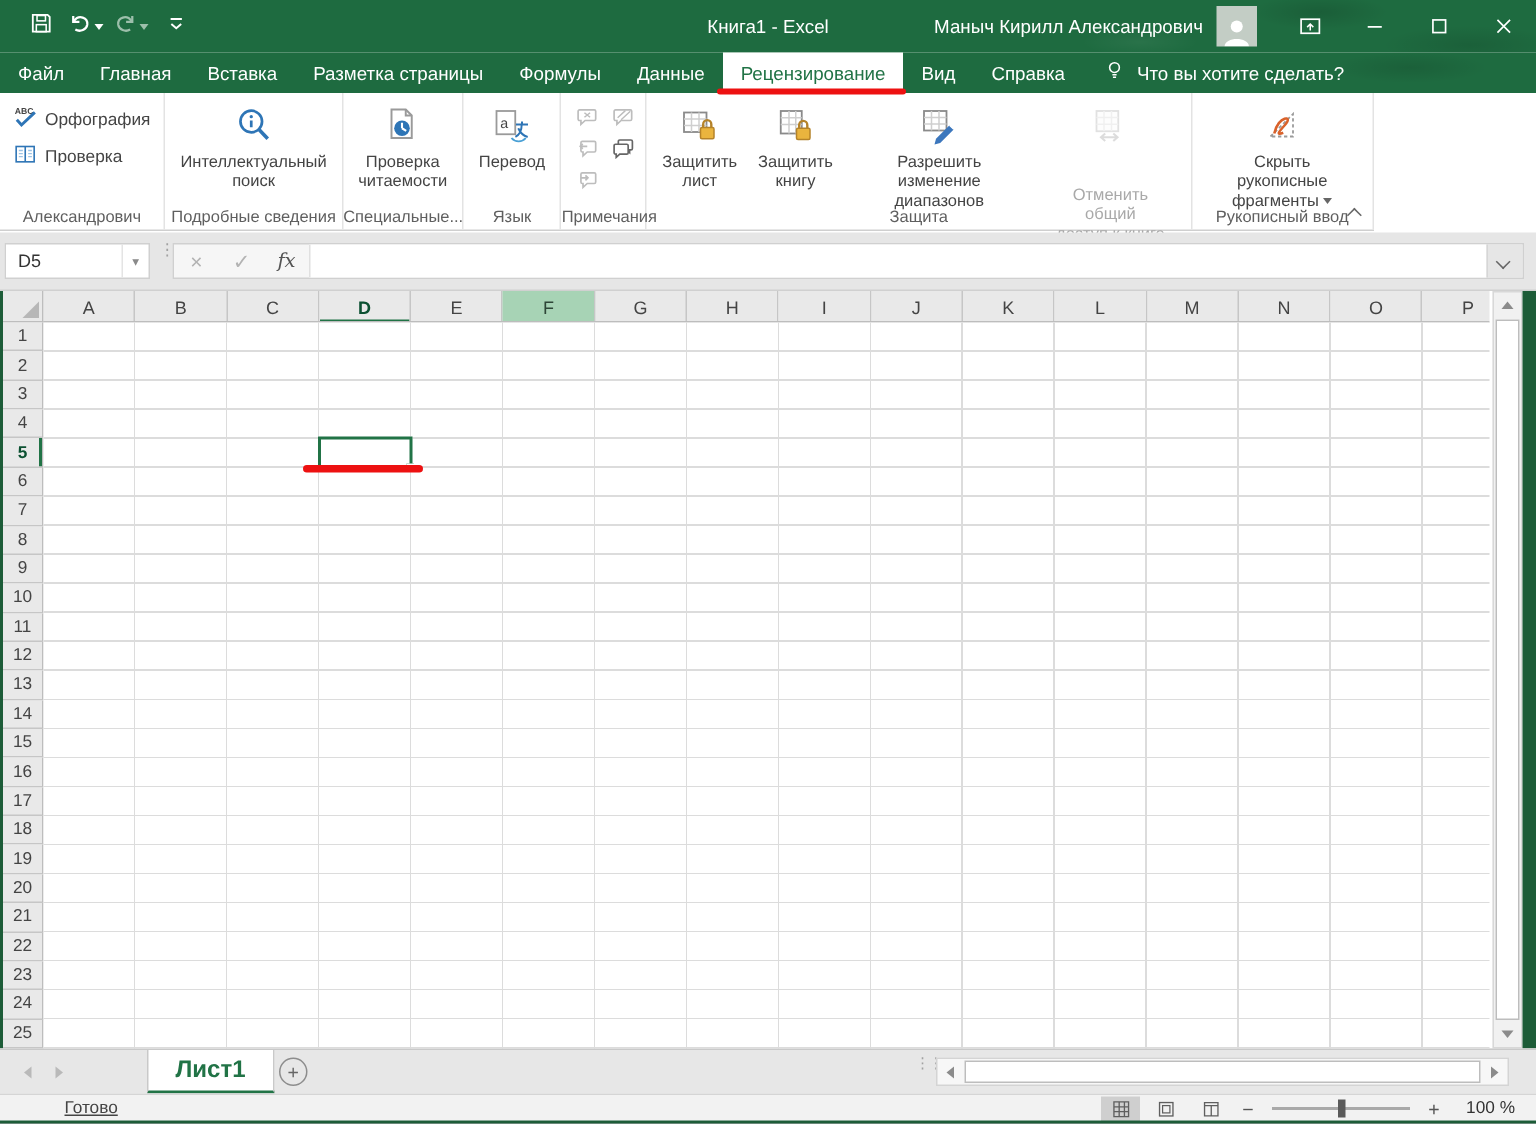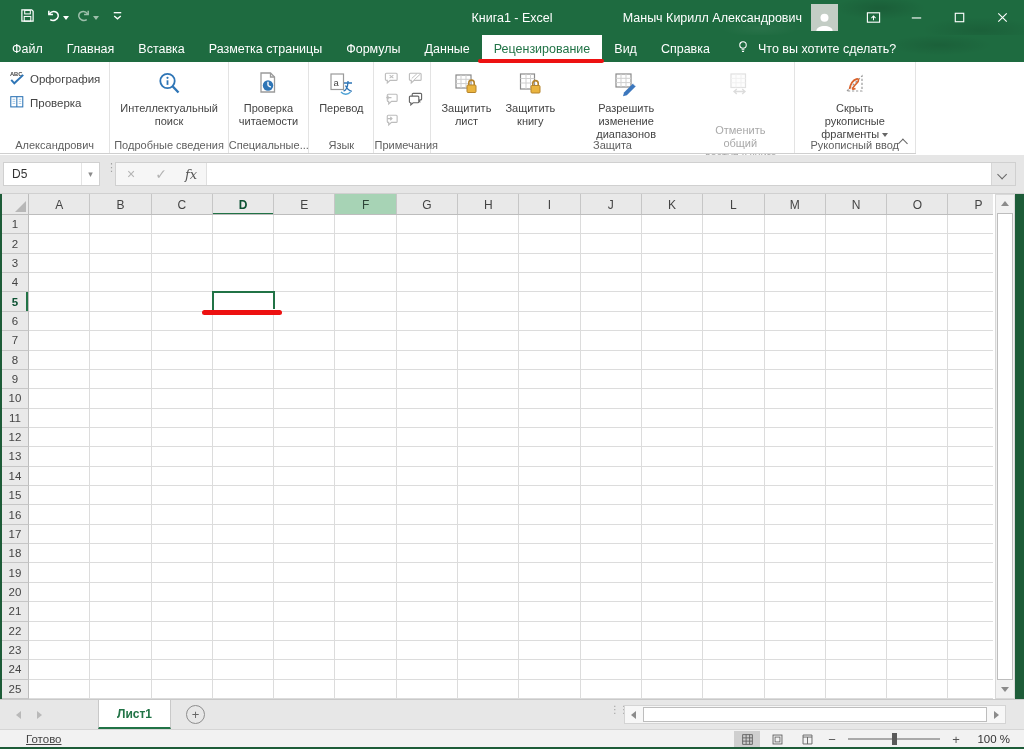--- a/index.html
+++ b/index.html
@@ -103,30 +103,30 @@
   .tri-up { width:0; height:0; border-left:4px solid transparent; border-right:4px solid transparent; border-bottom:5px solid #8b8b8b; }
   .tri-dn { width:0; height:0; border-left:4px solid transparent; border-right:4px solid transparent; border-top:5px solid #8b8b8b; }
   .tri-lf { width:0; height:0; border-top:4px solid transparent; border-bottom:4px solid transparent; border-right:5px solid #8b8b8b; }
   .tri-rt { width:0; height:0; border-top:4px solid transparent; border-bottom:4px solid transparent; border-left:5px solid #8b8b8b; }
   .tri-lf.dim { border-right-color:#b9b9b9; } .tri-rt.dim { border-left-color:#b9b9b9; }
 
   
   .sheetrow { position:absolute; left:0; top:699px; width:1024px; height:30px; background:#e7e7e7; border-top:1px solid #c9c9c9; }
   .nav-arrows { position:absolute; left:16px; top:0; height:100%; display:flex; align-items:center; gap:16px; }
   .sheet-tab { position:absolute; left:98px; top:0; height:29px; padding:0 18px; background:#fff; border-left:1px solid #c9c9c9; border-right:1px solid #c9c9c9;
-    border-bottom:2px solid var(--green); display:flex; align-items:center; font-size:12px; font-weight:bold; color:var(--green); }
+    border-bottom:2px solid var(--green); display:flex; align-items:center; font-size:16px; font-weight:bold; color:var(--green); }
   .add-sheet { position:absolute; left:186px; top:5px; width:19px; height:19px; border:1px solid #8d8d8d; border-radius:50%; display:flex; align-items:center; justify-content:center; color:#666; font-size:13px; line-height:1; }
   .sr-dots { position:absolute; left:610px; top:7px; color:#a2a2a2; font-size:10px; line-height:5px; letter-spacing:-1px; }
   .hscroll { position:absolute; left:624px; top:5px; width:382px; height:19px; background:#f7f7f7; border:1px solid #d4d4d4; display:flex; align-items:center; }
   .hs-btn { width:17px; height:100%; display:flex; align-items:center; justify-content:center; }
   .hs-thumb { flex:1; height:15px; margin:0 1px; background:#fff; border:1px solid #bdbdbd; }
 
   
   .statusbar { position:absolute; left:0; top:729px; width:1024px; height:18px; background:#f2f2f2; border-top:1px solid #d5d5d5; display:flex; align-items:center; font-size:11.5px; color:#444; }
-  .status-text { margin-left:26px;text-decoration:underline; }
+  .status-text { margin-left:43px;text-decoration:underline; }
   .sb-right { position:absolute; right:14px; top:0; height:18px; display:flex; align-items:center; gap:4px; }
   .view-btn { width:26px; height:17px; display:flex; align-items:center; justify-content:center; color:#5f5f5f; }
   .view-btn svg { width:13px; height:13px; }
   .view-btn.active { background:#cfcfcf; }
   .zoom-out,.zoom-in { width:16px; text-align:center; color:#555; font-size:13px; }
   .zoom-track { position:relative; width:92px; height:2px; background:#a9a9a9; margin:0 4px; }
   .zoom-thumb { position:absolute; left:44px; top:-5px; width:5px; height:12px; background:#5a5a5a; }
   .zoom-label { width:42px; text-align:right; color:#333; }
   .edge-bottom { position:absolute; left:0; top:747px; width:1024px; height:2px; background:var(--green-edge); }
 </style>

